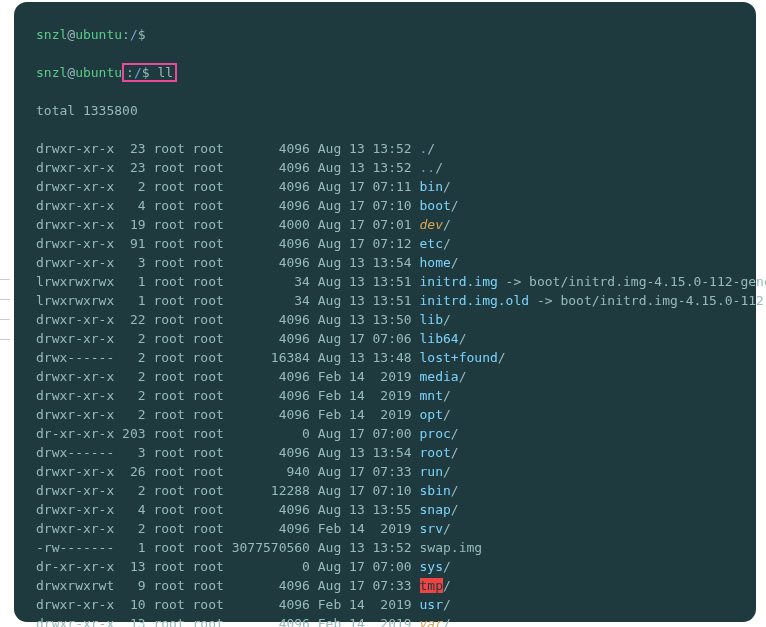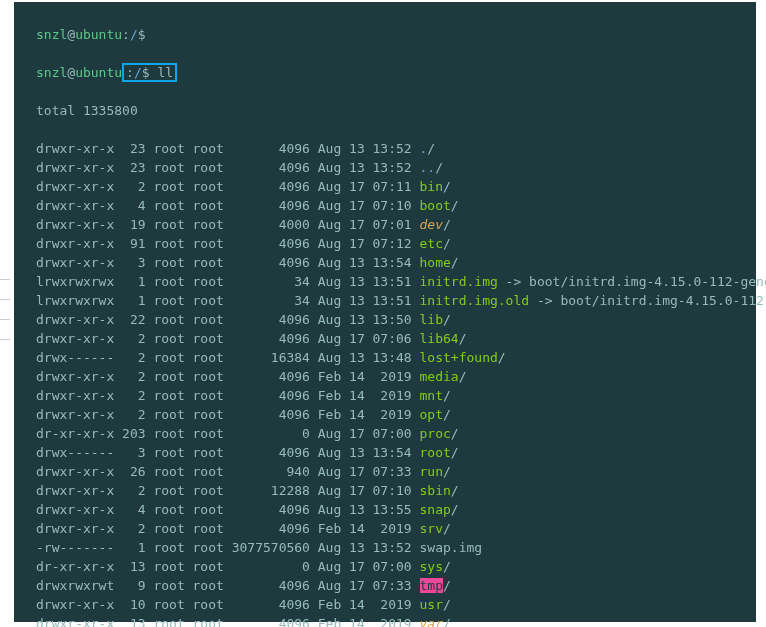--- a/index.html
+++ b/index.html
@@ -15,31 +15,32 @@
     .terminal {
       background: #1e3a3f;
       color: #97baba;
       padding: 4px 0 4px 22px;
       width: 742px;
       height: 620px;
       margin-left: 14px;
       margin-top: 2px;
       white-space: pre;
       position: relative;
+      border-radius: 13px;
     }
     .user { color: #5bc988; }
     .host { color: #5bc988; }
     .path { color: #6aa5d3; }
     .dollar { color: #97baba; }
     .dir { color: #6aa5d3; }
-    .ext-teal { color: #84cc16; }
+    .ext-teal { color: #7dd3fc; }
     .orange { color: #d9a557; font-style: italic; }
-    .tmp { background: #ec4899; color: #1e3a3f; }
+    .tmp { background: #ef4444; color: #1e3a3f; }
     .highlight-box {
-      border: 2px solid #0ea5e9;
+      border: 2px solid #ec4899;
       padding: 0 2px;
       display: inline-block;
       line-height: 15px;
     }
     .sidebar {
       position: absolute;
       left: 0;
       top: 260px;
       width: 10px;
       height: 80px;

